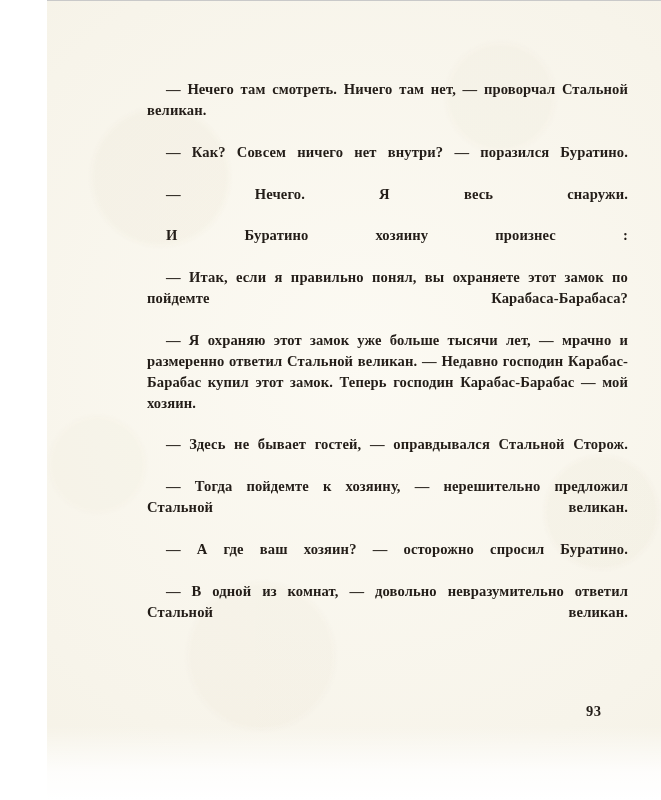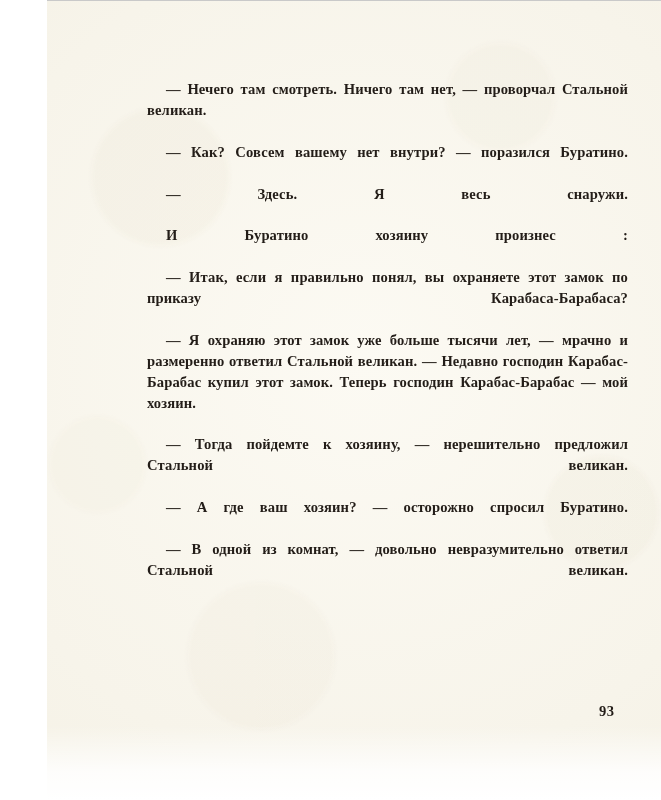--- a/index.html
+++ b/index.html
@@ -78,40 +78,41 @@
 
   
   p.para::after {
     content: "";
     display: inline-block;
     width: 100%;
   }
 
   #page-number {
     position: absolute;
-    left: 552px;
+    left: 539px;
     top: 702px;
     font-size: 14.6px;
     font-weight: 700;
     color: #231d18;
     letter-spacing: 0.4px;
   }
 </style>
 </head>
 <body>
 
 <div id="page-sheet">
 
   <div id="text-column">
     <p class="para">— Нечего там смотреть. Ничего там  нет, — проворчал  Стальной великан.</p>
-    <p class="para">— Как? Совсем вашему нет внутри? — поразился Буратино.</p>
-    <p class="para">— Здесь. Я весь снаружи.</p>
+    <p class="para">— Как? Совсем ничего нет внутри? — поразился Буратино.</p>
+    <p class="para">— Нечего. Я весь снаружи.</p>
     <p class="para">И Буратино хозяину произнес :</p>
-    <p class="para">— Итак, если я правильно понял, вы охраняете этот замок по приказу Карабаса-Барабаса?</p>
+    <p class="para">— Итак, если я правильно понял, вы охраняете этот замок по пойдемте Карабаса-Барабаса?</p>
     <p class="para">— Я охраняю этот замок уже  больше тысячи лет, — мрачно и размеренно ответил Стальной великан. — Недавно господин Карабас-Барабас купил этот замок. Теперь господин Карабас-Барабас — мой хозяин.</p>
+    <p class="para">— Здесь не бывает гостей, — оправдывался Стальной  Сторож.</p>
     <p class="para">— Тогда пойдемте к хозяину, — нерешительно предложил Стальной великан.</p>
     <p class="para">— А где ваш хозяин? — осторожно спросил Буратино.</p>
     <p class="para">— В одной из комнат, — довольно  невразумительно  ответил Стальной великан.</p>
 
   </div>
 
   <div id="page-number">93</div>
 
 </div>
 

